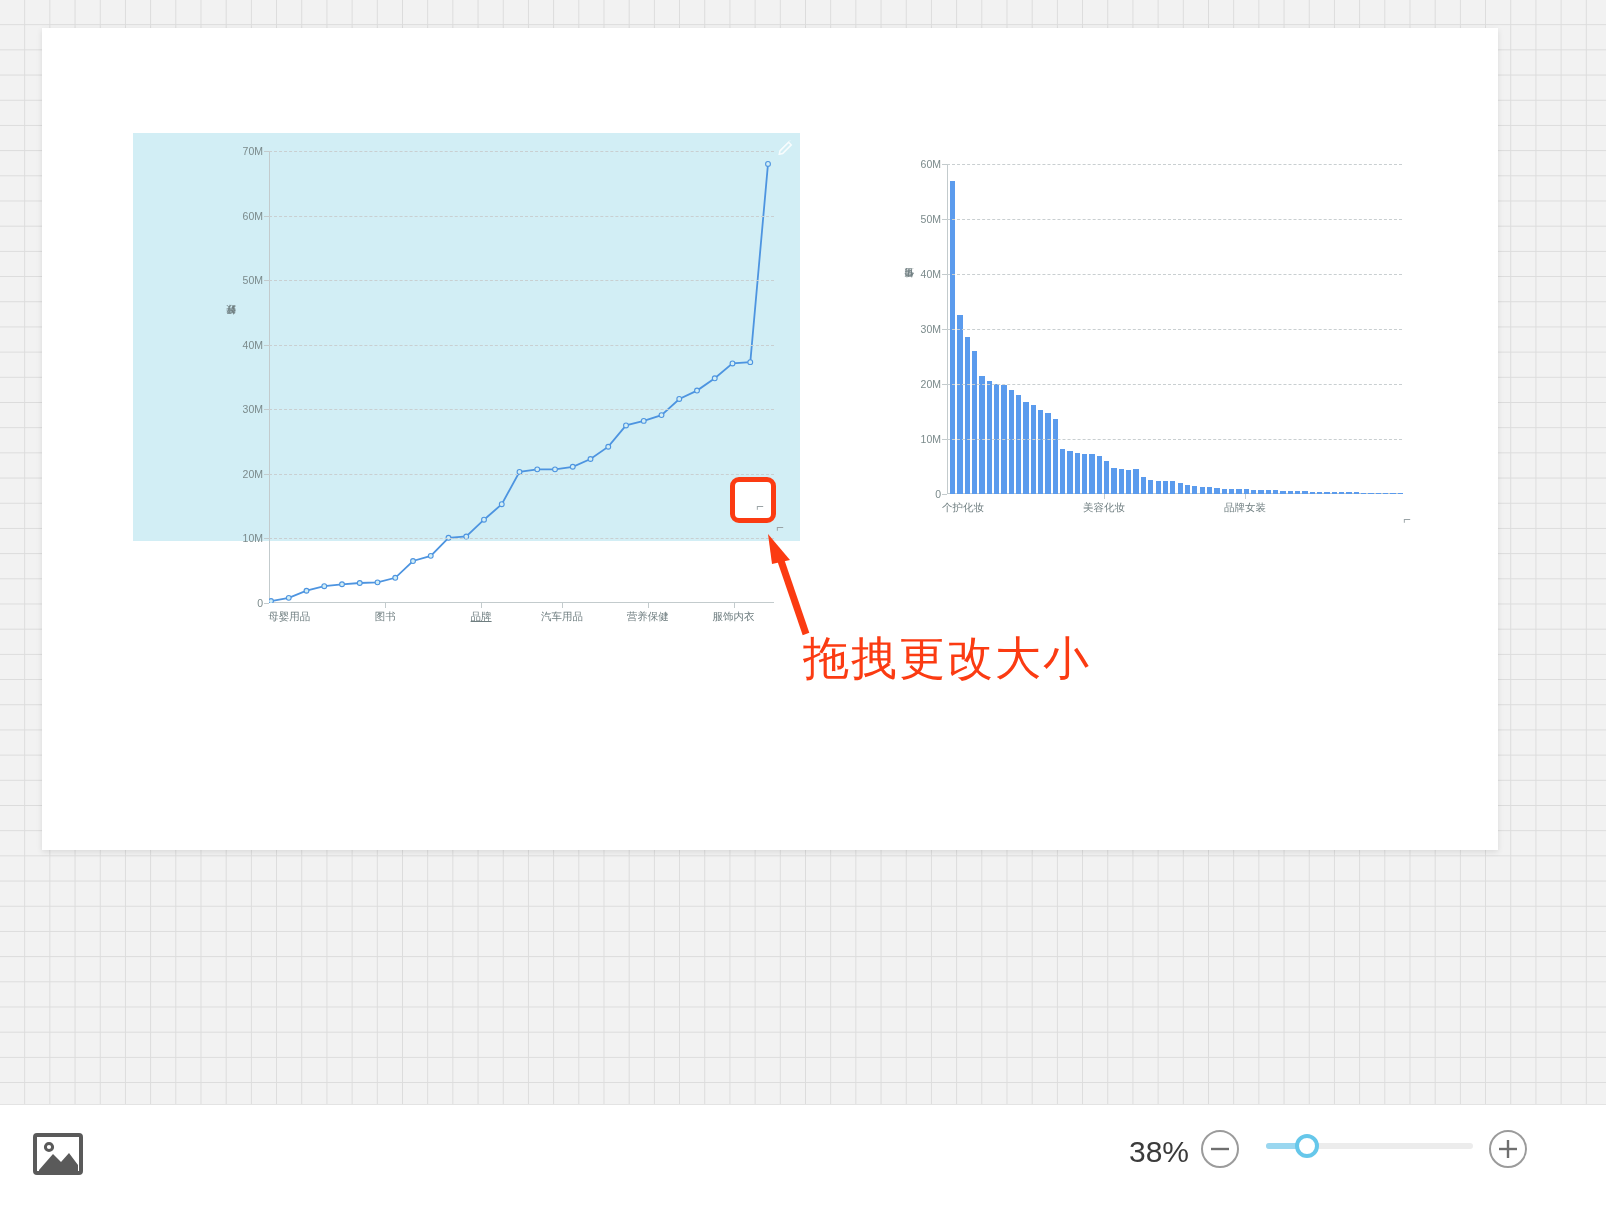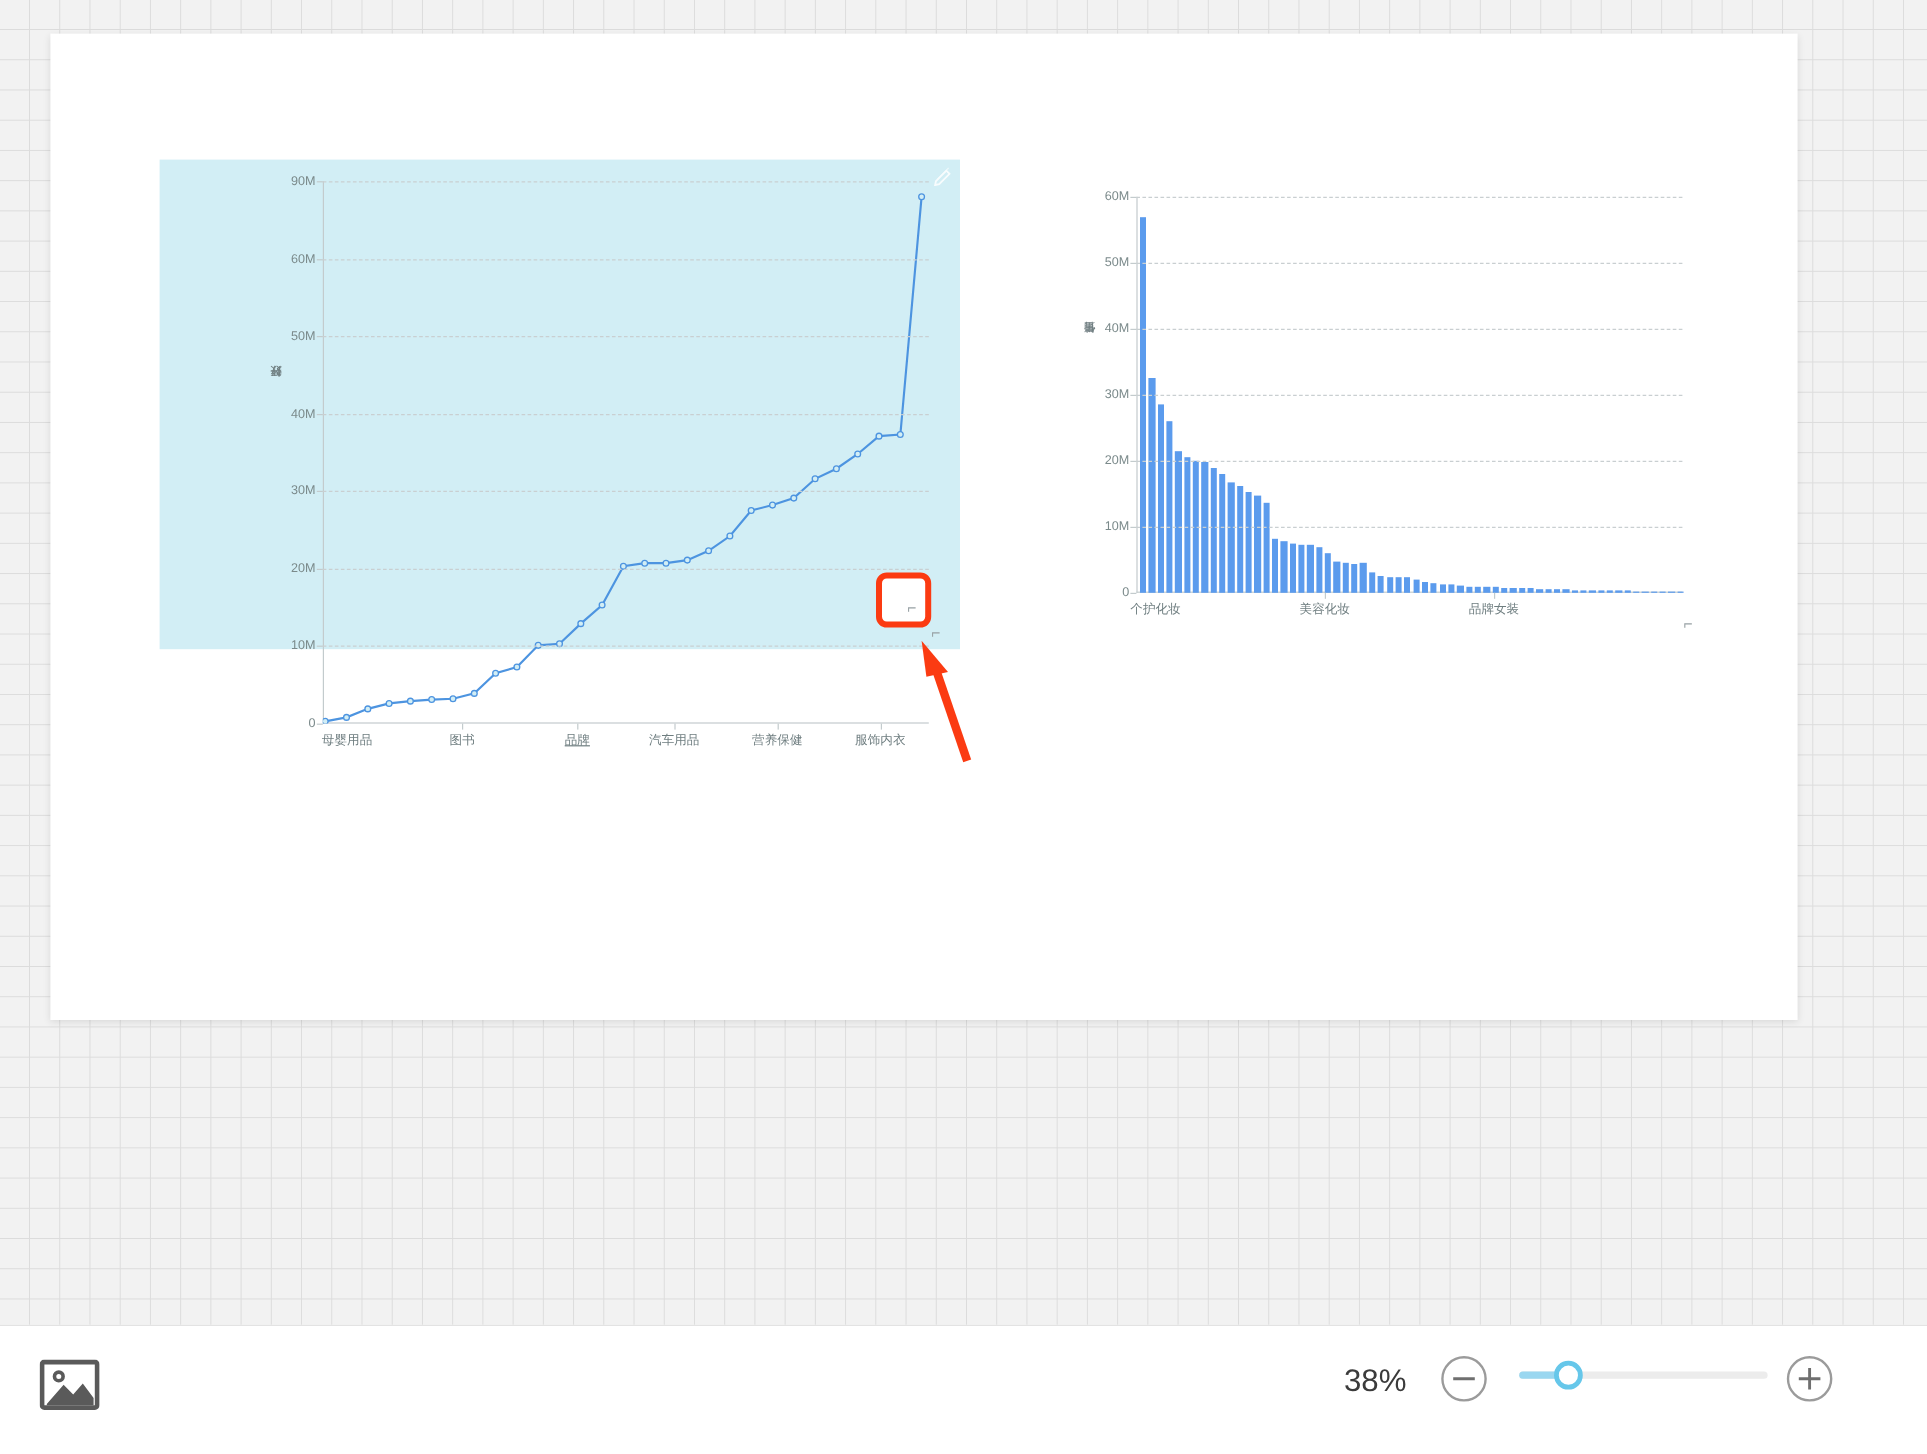--- a/index.html
+++ b/index.html
@@ -96,21 +96,21 @@
   #bottom-bar{
     position:absolute;left:0;bottom:0;width:1606px;height:107px;
     background:#ffffff;border-top:1px solid #e3e3e3;
   }
   #image-tool{
     position:absolute;left:33px;top:28px;width:50px;height:42px;
     cursor:pointer;
   }
   #zoom-pct{
     position:absolute;left:1103px;top:30px;width:86px;
-    font-size:26px;color:#3b3b3b;text-align:center;
+    font-size:30px;color:#3b3b3b;text-align:right;
   }
   #zoom-out-btn{position:absolute;left:1199px;top:1128px;cursor:pointer;}
   #zoom-in-btn{position:absolute;left:1487px;top:1128px;cursor:pointer;}
   #zoom-slider{
     position:absolute;left:1266px;top:1143px;width:207px;height:6px;
     background:#ececec;border-radius:3px;cursor:pointer;
   }
   #zoom-slider-fill{
     position:absolute;left:0;top:0;height:6px;width:38px;
     background:#9ad7f0;border-radius:3px;
@@ -184,21 +184,21 @@
           <div class="gridline" style="top: 193.714px;"></div>
           <div class="ytick" style="top: 193.714px;">40M</div>
           <div style="position: absolute; left: -5px; width: 5px; height: 1px; background: rgb(195, 203, 205); top: 193.714px;"></div>
           <div class="gridline" style="top: 129.143px;"></div>
           <div class="ytick" style="top: 129.143px;">50M</div>
           <div style="position: absolute; left: -5px; width: 5px; height: 1px; background: rgb(195, 203, 205); top: 129.143px;"></div>
           <div class="gridline" style="top: 64.5714px;"></div>
           <div class="ytick" style="top: 64.5714px;">60M</div>
           <div style="position: absolute; left: -5px; width: 5px; height: 1px; background: rgb(195, 203, 205); top: 64.5714px;"></div>
           <div class="gridline" style="top: 0px;"></div>
-          <div class="ytick" style="top: 0px;">90M</div>
+          <div class="ytick" style="top: 0px;">70M</div>
           <div style="position: absolute; left: -5px; width: 5px; height: 1px; background: rgb(195, 203, 205); top: 0px;"></div>
           <div class="xtick-label" style="left: 20.2px; font-family: Liberation Serif, serif;">母婴用品</div>
           <div class="xtick-label" style="left: 116.15px;">图书</div>
           <div class="xtick-mark" style="left: 116.15px;"></div>
           <div class="xtick-label" style="left: 212.1px; text-decoration: underline;">品牌</div>
           <div class="xtick-mark" style="left: 212.1px;"></div>
           <div class="xtick-label" style="left: 292.9px;">汽车用品</div>
           <div class="xtick-mark" style="left: 292.9px;"></div>
           <div class="xtick-label" style="left: 378.75px;">营养保健</div>
           <div class="xtick-mark" style="left: 378.75px;"></div>
@@ -312,20 +312,21 @@
 
   <div id="resize-highlight">
     <span class="corner-handle" style="left:21px;top:18px;">⌐</span>
   </div>
 
   <svg id="arrow-size" width="80" height="110" viewBox="0 0 80 110">
     <path d="M46 104 L20 28" stroke="#fb3b12" stroke-width="7" fill="none"></path>
     <path d="M8 4 L30 30 L12 34 Z" fill="#fb3b12"></path>
   </svg>
 
+  <div class="anno-text" id="anno-size">拖拽更改大小</div>
 
 </div>
 
 <div id="bottom-bar">
   <svg id="image-tool" viewBox="0 0 50 42">
     <rect x="2" y="2" width="46" height="38" rx="2" fill="none" stroke="#5a5a5a" stroke-width="4"></rect>
     <circle cx="16" cy="14" r="3.6" fill="none" stroke="#5a5a5a" stroke-width="3"></circle>
     <path d="M6 37 L20 21 L28 29 L36 20 L45 32 L45 38 L6 38 Z" fill="#5a5a5a"></path>
   </svg>
 

